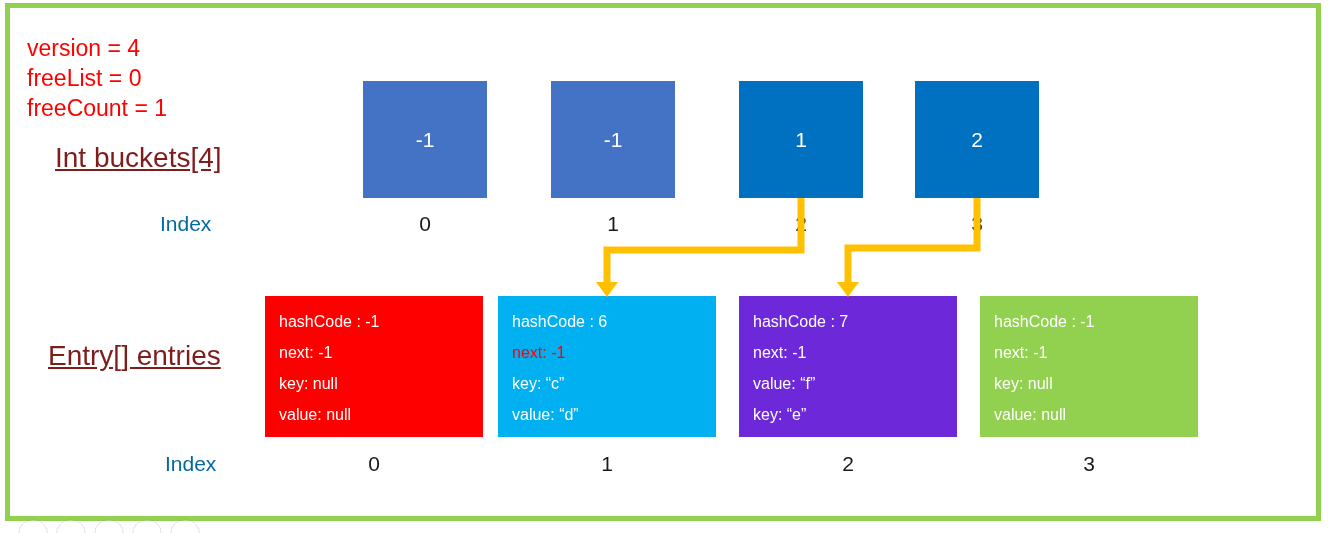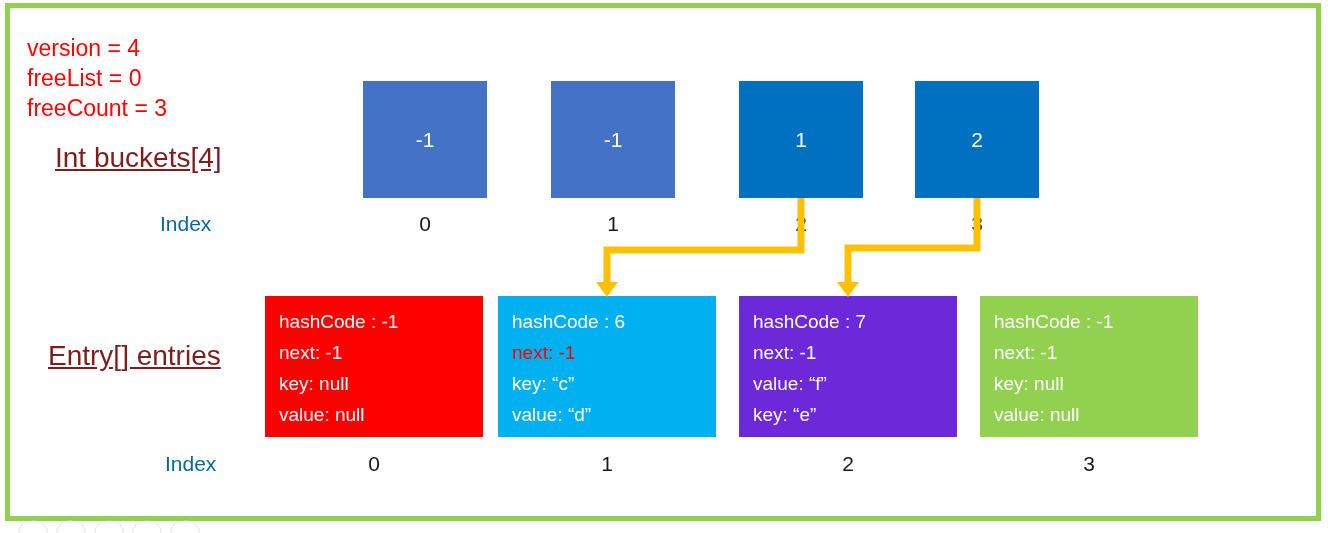--- a/index.html
+++ b/index.html
@@ -85,21 +85,21 @@
 
   
   .entry {
     position: absolute;
     top: 296px;
     width: 218px;
     height: 141px;
     box-sizing: border-box;
     padding: 10px 0 0 14px;
     color: #ffffff;
-    font-size: 19px;
+    font-size: 16px;
     line-height: 31px;
   }
   .entry .line { white-space: nowrap; }
   .entry .line.highlight { color: #FF0000; }
 
   .entry-index {
     position: absolute;
     top: 452px;
     width: 218px;
     text-align: center;
@@ -138,21 +138,21 @@
 </head>
 <body>
 
 <div id="canvas">
 
   <div id="frame" style="border-color: rgb(146, 208, 80);"></div>
 
   <div id="state-vars" style="color: rgb(255, 0, 0);">
     <div>version = 4</div>
     <div>freeList = 0</div>
-    <div>freeCount = 3</div>
+    <div>freeCount = 1</div>
   </div>
 
   <div class="row-label" id="label-buckets">Int buckets[4]</div>
   <div class="index-label" id="index-label-top">Index</div>
   <div class="row-label" id="label-entries">Entry[] entries</div>
   <div class="index-label" id="index-label-bottom">Index</div>
 
   <div class="bucket" id="bucket-0" style="left: 363px; background: rgb(68, 114, 196);">
     <span>-1</span>
   </div>

